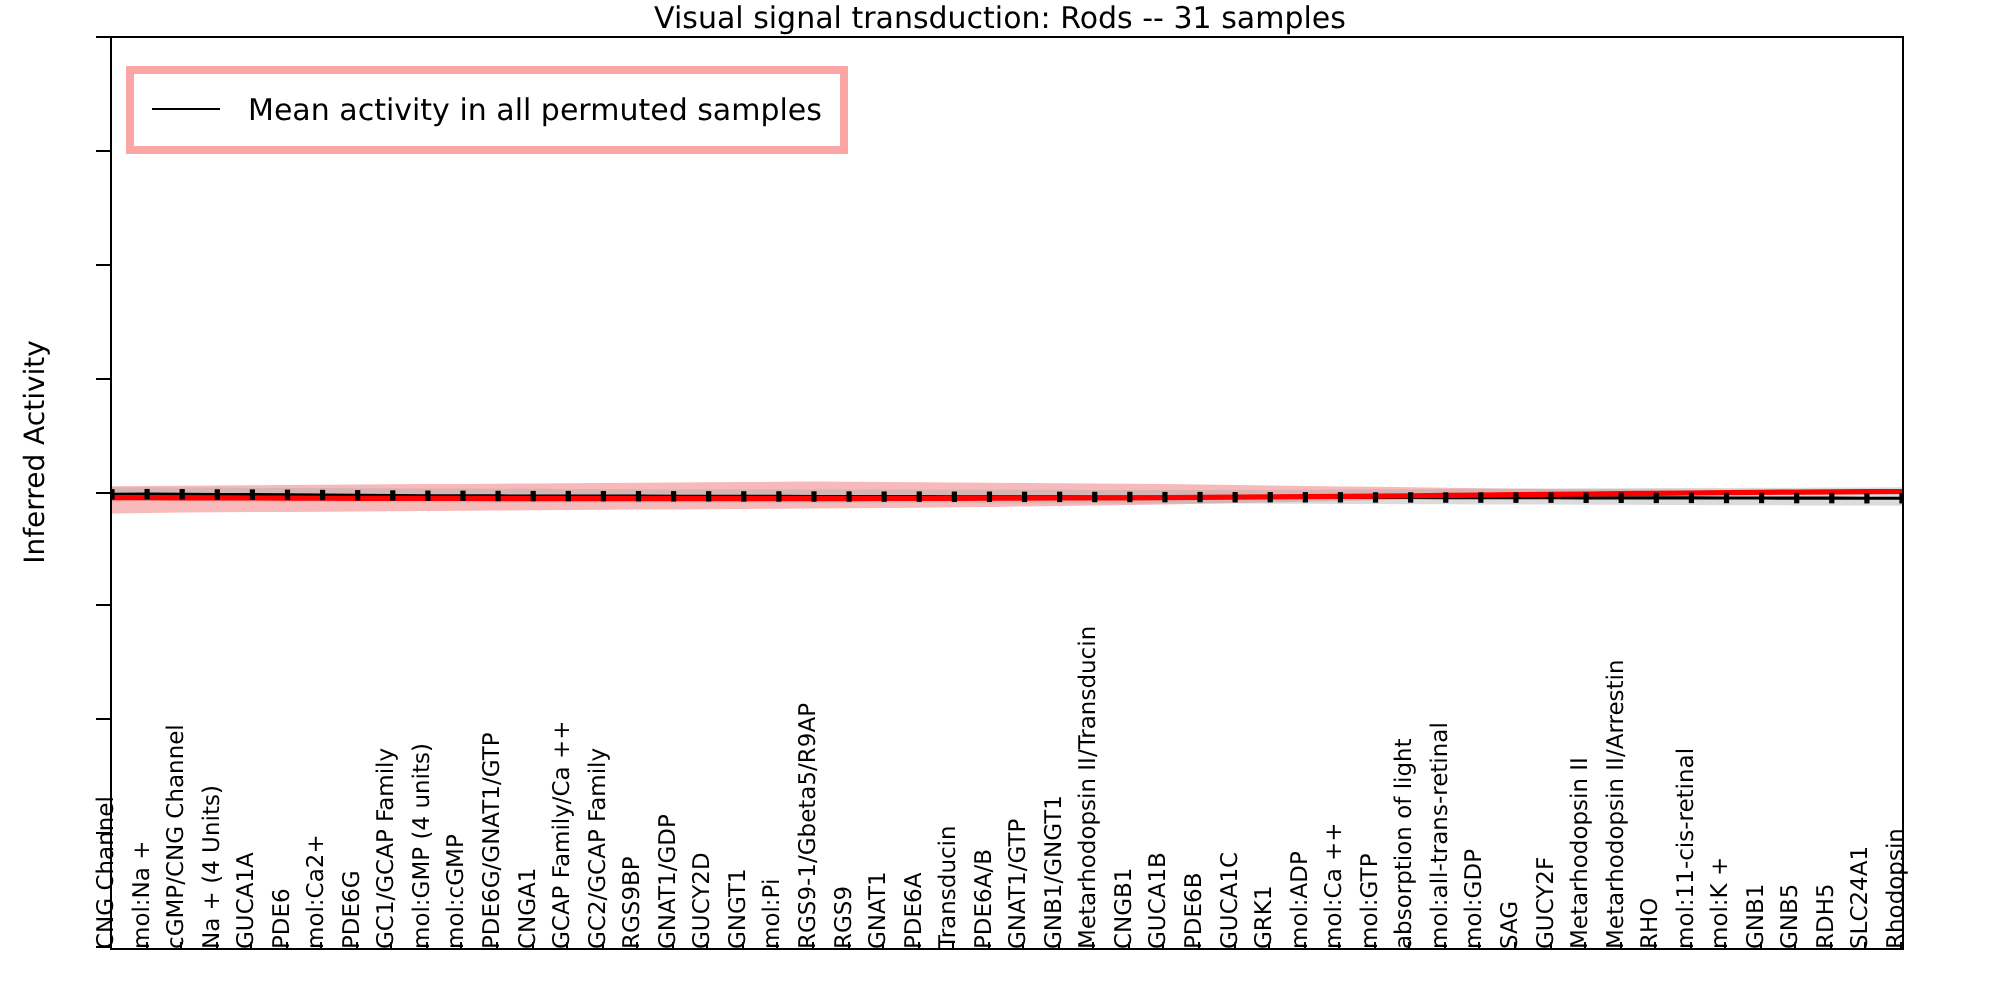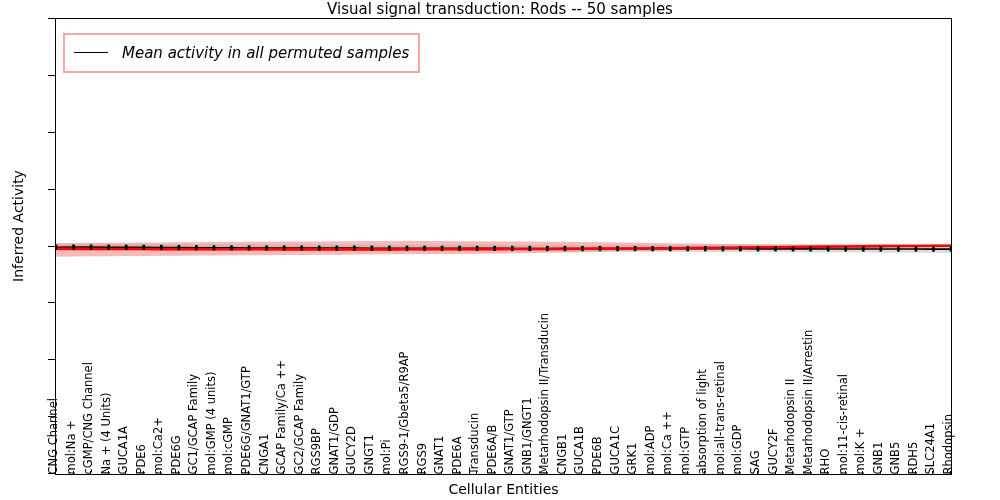--- a/index.html
+++ b/index.html
@@ -94,25 +94,24 @@
     width: 1px;
     height: 4px;
     background: #000000;
   }
 
   
   #legend {
     position: absolute;
     left: 63px;
     top: 33px;
-    border: 2px solid #fca5a5;
+    border: 4px solid #fca5a5;
     background: #ffffff;
     padding: 5px 9px 6px 9px;
     box-sizing: border-box;
-    font-style: italic;
   }
   .legend-row {
     display: flex;
     align-items: center;
     height: 25px;
   }
   .legend-swatch {
     width: 34px;
     height: 0;
     border-top-width: 1.6px;
@@ -124,21 +123,21 @@
     font-size: 15px;
     color: #000000;
     white-space: nowrap;
   }
 </style>
 </head>
 <body>
 
 <div id="root">
 
-  <div id="chart-title">Visual signal transduction: Rods -- 50 samples</div>
+  <div id="chart-title">Visual signal transduction: Rods -- 31 samples</div>
 
   <div id="y-axis-label">Inferred Activity</div>
   <div id="y-ticks">
       <div class="ytick-mark" style="top: 18px;"></div>
       <div class="ytick-mark" style="top: 74.875px;"></div>
       <div class="ytick-mark" style="top: 131.75px;"></div>
       <div class="ytick-mark" style="top: 188.625px;"></div>
       <div class="ytick-mark" style="top: 245.5px;"></div>
       <div class="ytick-mark" style="top: 302.375px;"></div>
       <div class="ytick-mark" style="top: 359.25px;"></div>
@@ -308,21 +307,20 @@
       <div class="xtick-mark" style="left: 879.804px;"></div>
       <div class="xtick-label" style="left: 901.353px; bottom: 26px;">GNB5</div>
       <div class="xtick-mark" style="left: 897.353px;"></div>
       <div class="xtick-label" style="left: 918.902px; bottom: 26px;">RDH5</div>
       <div class="xtick-mark" style="left: 914.902px;"></div>
       <div class="xtick-label" style="left: 936.451px; bottom: 26px;">SLC24A1</div>
       <div class="xtick-mark" style="left: 932.451px;"></div>
       <div class="xtick-label" style="left: 954px; bottom: 26px;">Rhodopsin</div>
       <div class="xtick-mark" style="left: 950px;"></div>
     </div>
-  <div id="x-axis-label">Cellular Entities</div>
 
   <div id="legend">
       <div class="legend-row">
         <span class="legend-swatch" style="border-top-color: rgb(0, 0, 0);"></span>
         <span class="legend-text">Mean activity in all permuted samples</span>
       </div>
     </div>
 
 </div>
 

